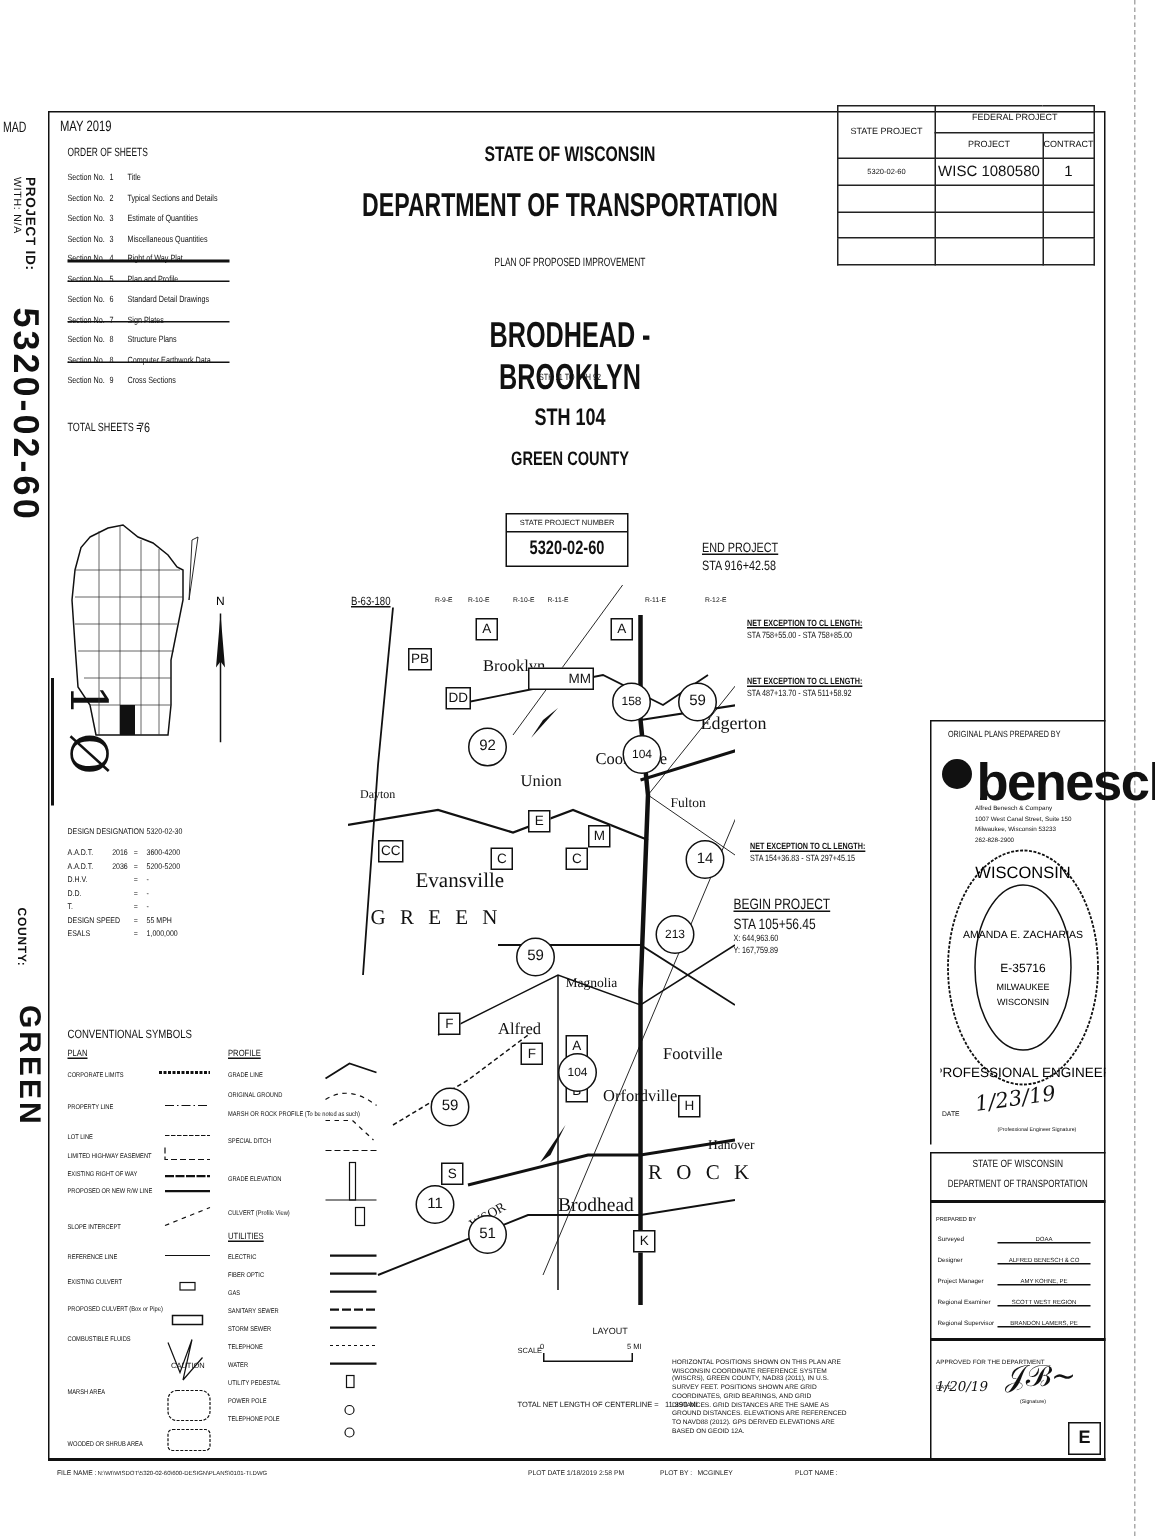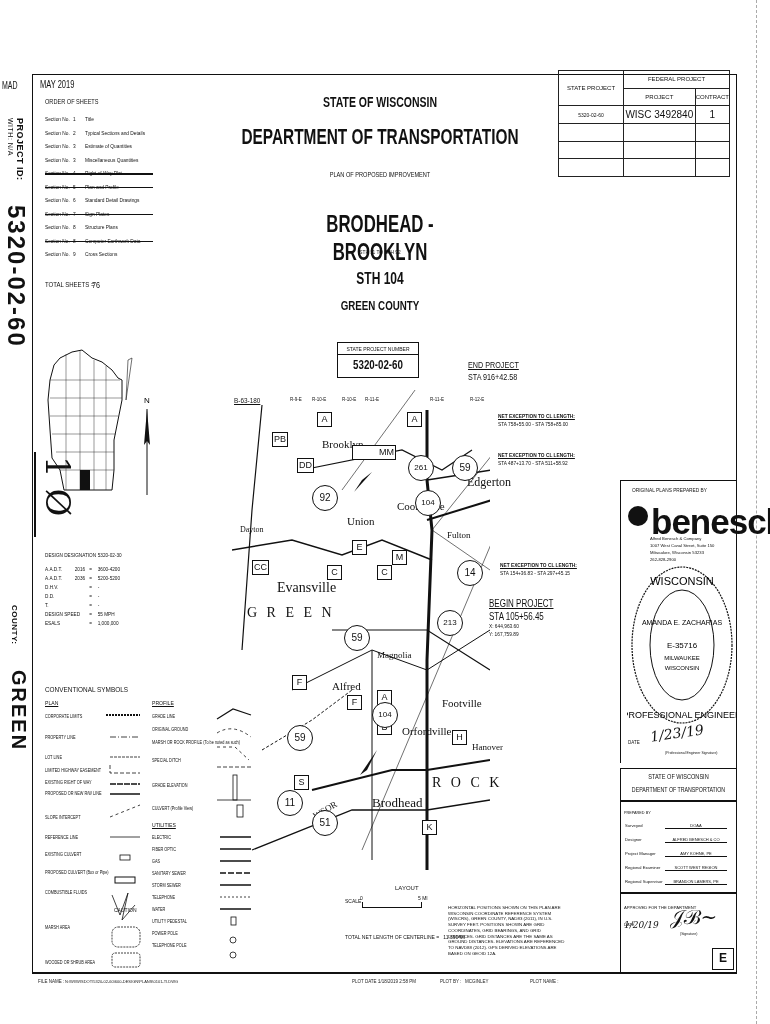--- a/index.html
+++ b/index.html
@@ -212,21 +212,21 @@
       <tr>
     <td rowspan="2" style="width:65px;">STATE PROJECT</td>
     <td colspan="2">FEDERAL PROJECT</td>
   </tr>
   <tr>
     <td>PROJECT</td>
     <td style="width:30px;">CONTRACT</td>
   </tr>
   <tr>
     <td style="font-size:5px;">5320-02-60</td>
-    <td class="big">WISC 3492840</td>
+    <td class="big">WISC 1080580</td>
     <td class="big">1</td>
   </tr>
   <tr>
         <td></td>
         <td></td>
         <td></td>
       </tr>
   <tr>
         <td></td>
         <td></td>
@@ -347,21 +347,21 @@
   <span class="map-label" style="left:115px;top:125px;">Union</span>
   <span class="map-label" style="left:165px;top:110px;">Cooksville</span>
   <span class="map-label" style="left:45px;top:190px;font-size:14px;">Evansville</span>
   <span class="map-label" style="left:235px;top:85px;font-size:12px;">Edgerton</span>
   <span class="map-label" style="left:215px;top:140px;font-size:9px;">Fulton</span>
   <span class="map-label" style="left:145px;top:260px;font-size:9px;">Magnolia</span>
   <span class="map-label" style="left:100px;top:290px;">Alfred</span>
   <span class="map-label" style="left:210px;top:307px;">Footville</span>
   <span class="map-label" style="left:170px;top:335px;">Orfordville</span>
   <span class="map-label" style="left:140px;top:405px;font-size:13px;">Brodhead</span>
-  <span class="map-label" style="left:240px;top:352px;font-size:9px;">Hanover</span>
+  <span class="map-label" style="left:240px;top:368px;font-size:9px;">Hanover</span>
   <span class="map-label" style="left:15px;top:215px;font-size:14px;letter-spacing:3px;">G R E E N</span>
   <span class="map-label" style="left:200px;top:385px;font-size:14px;letter-spacing:3px;">R O C K</span>
   <span class="map-label" style="left:80px;top:415px;font-size:9px;transform:rotate(-30deg);">WSOR</span>
 
   <span class="shield-sq" style="left:40px;top:42px;">PB</span>
   <span class="shield-sq" style="left:85px;top:22px;">A</span>
   <span class="shield-sq" style="left:175px;top:22px;">A</span>
   <span class="shield-sq" style="left:120px;top:55px;padding-left:26px;">MM</span>
   <span class="shield-sq" style="left:65px;top:68px;">DD</span>
   <span class="shield-sq" style="left:160px;top:160px;">M</span>
@@ -372,21 +372,21 @@
   <span class="shield-sq" style="left:60px;top:285px;">F</span>
   <span class="shield-sq" style="left:115px;top:305px;">F</span>
   <span class="shield-sq" style="left:145px;top:300px;">A</span>
   <span class="shield-sq" style="left:145px;top:330px;">B</span>
   <span class="shield-sq" style="left:62px;top:385px;">S</span>
   <span class="shield-sq" style="left:190px;top:430px;">K</span>
   <span class="shield-sq" style="left:220px;top:340px;">H</span>
 
   <span class="shield-ci" style="left:80px;top:95px;">92</span>
   <span class="shield-ci" style="left:183px;top:100px;font-size:8px;">104</span>
-  <span class="shield-ci" style="left:176px;top:65px;font-size:8px;">261</span>
+  <span class="shield-ci" style="left:176px;top:65px;font-size:8px;">158</span>
   <span class="shield-ci" style="left:220px;top:65px;">59</span>
   <span class="shield-ci" style="left:225px;top:170px;">14</span>
   <span class="shield-ci" style="left:205px;top:220px;font-size:8px;">213</span>
   <span class="shield-ci" style="left:112px;top:235px;">59</span>
   <span class="shield-ci" style="left:55px;top:335px;">59</span>
   <span class="shield-ci" style="left:140px;top:312px;font-size:8px;">104</span>
   <span class="shield-ci" style="left:45px;top:400px;">11</span>
   <span class="shield-ci" style="left:80px;top:420px;">51</span>
 </div>
 

